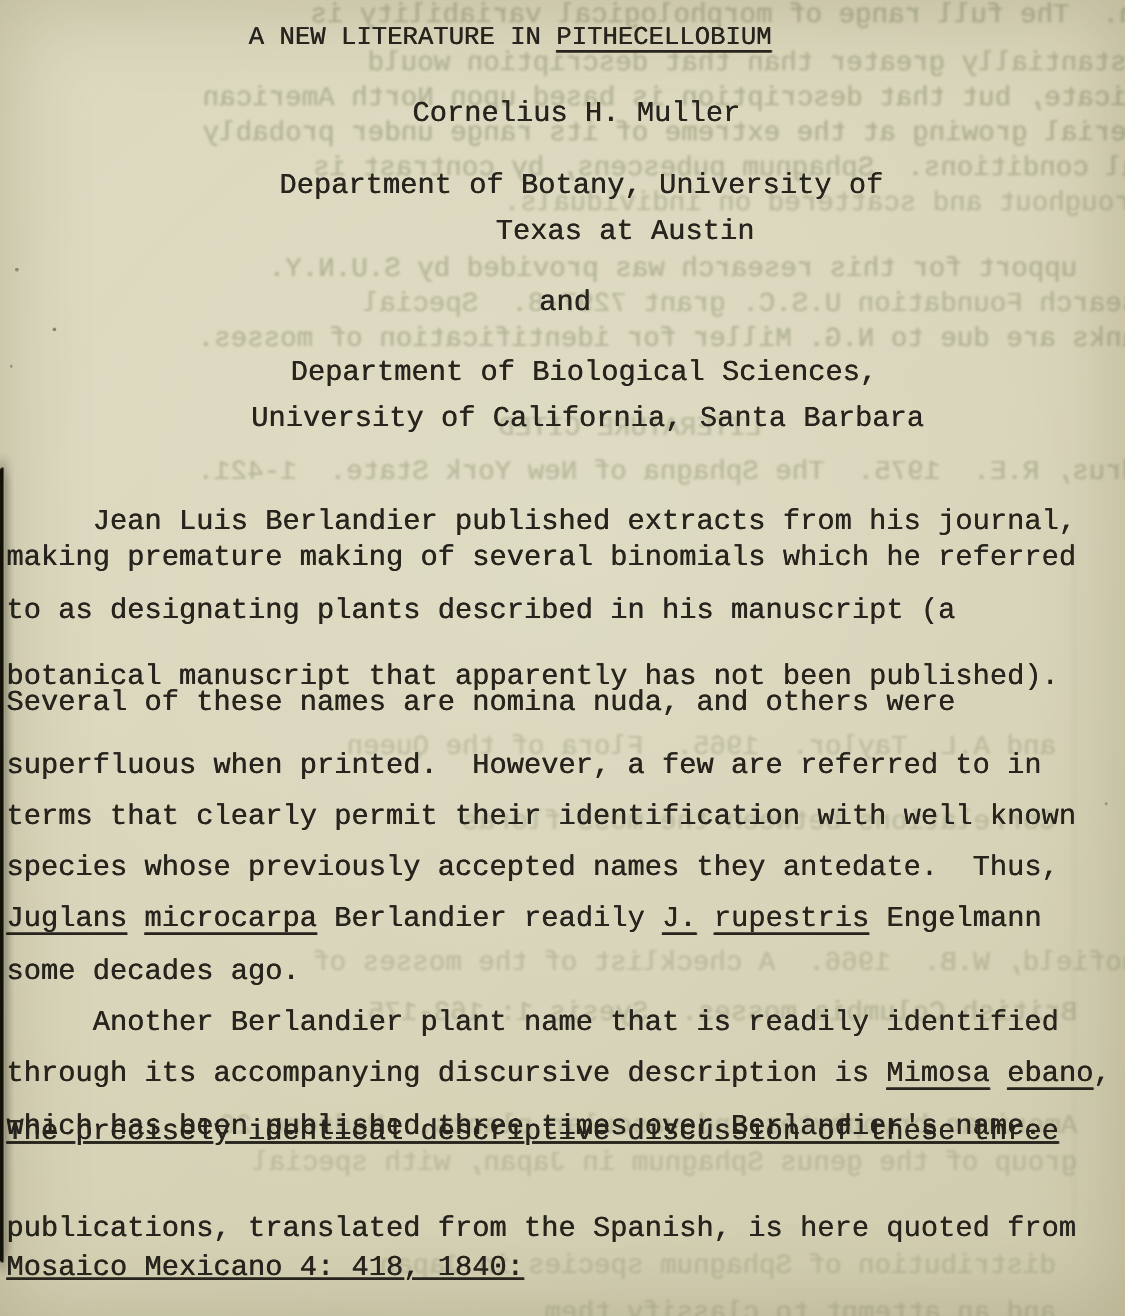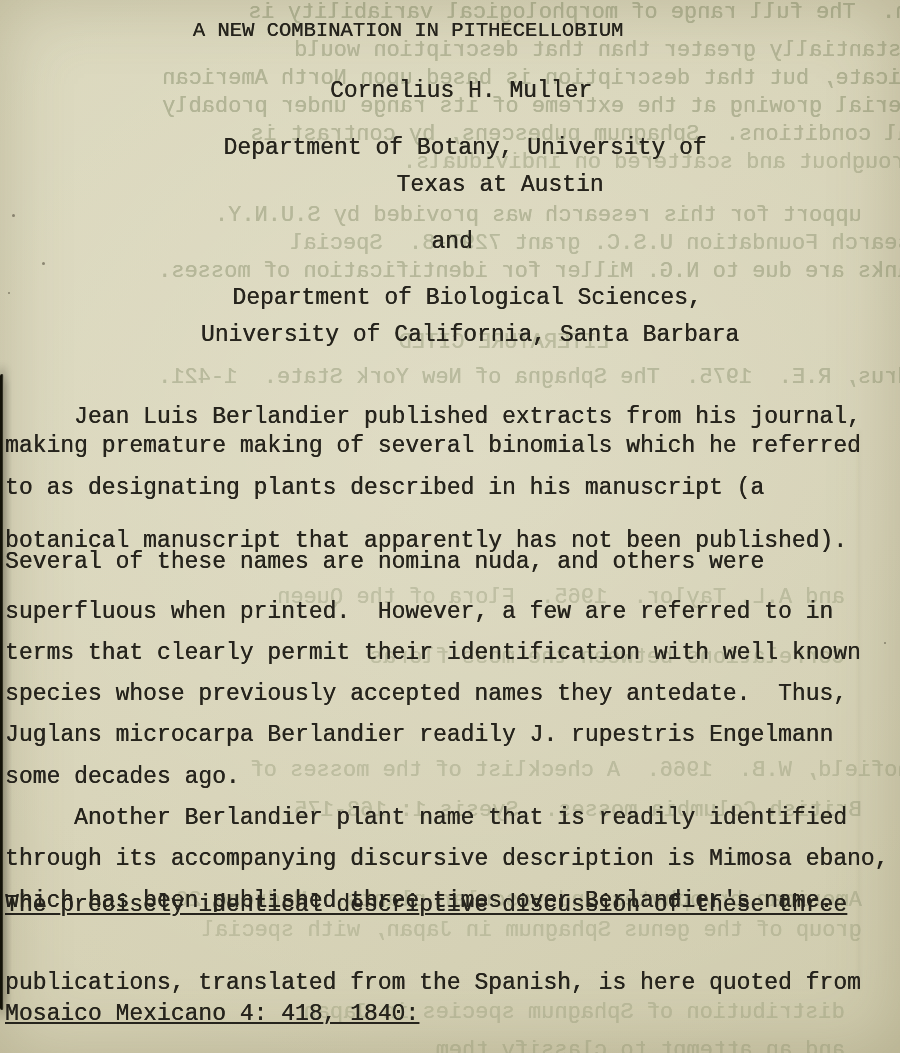--- a/index.html
+++ b/index.html
@@ -14,21 +14,21 @@
     box-shadow: inset 0 0 70px rgba(110,100,60,0.28);
     font-family:"Liberation Mono","DejaVu Sans Mono",monospace;
     color:#26241d;
   }
   .tline{
     position:absolute;left:0;width:900px;text-align:center;
     white-space:pre;font-size:23px;line-height:26px;
     text-shadow:0.35px 0 0.2px currentColor;
   }
   .title{font-size:20.5px;}
-  .u{text-decoration-thickness:2px;text-underline-offset:5px;}
+  .u{text-decoration:underline;text-decoration-thickness:2px;text-underline-offset:5px;}
   .bline{
     position:absolute;left:5px;white-space:pre;
     font-size:23px;line-height:26px;
     text-shadow:0.35px 0 0.2px currentColor;
   }
   #ghost-layer{
     position:absolute;inset:0;transform:scaleX(-1);
     pointer-events:none;
   }
   .gline{
@@ -67,21 +67,21 @@
       <div class="gline" style="top: 585px; left: 55px; opacity: 0.22;">and A.L. Taylor.  1965.  Flora of the Queen</div>
       <div class="gline" style="top: 645px; left: 55px; opacity: 0.22;">Correlations between the moss floras</div>
       <div class="gline" style="top: 758px; left: -24px; opacity: 0.22;">chofield, W.B.  1966.  A checklist of the mosses of</div>
       <div class="gline" style="top: 798px; left: 38px; opacity: 0.24;">British Columbia mosses.  Syesis 1: 163-175.</div>
       <div class="gline" style="top: 888px; left: 38px; opacity: 0.22;">American bryophytes and vascular plants.  Madrono 20</div>
       <div class="gline" style="top: 918px; left: 38px; opacity: 0.2;">group of the genus Sphagnum in Japan, with special</div>
       <div class="gline" style="top: 1000px; left: 55px; opacity: 0.2;">distribution of Sphagnum species in Japan</div>
       <div class="gline" style="top: 1038px; left: 55px; opacity: 0.2;">and an attempt to classify them</div>
     </div>
 
-  <div class="tline title" id="doc-title" style="top: 18px; transform: translateX(-42px);"><span>A NEW COMBINATION IN </span><span class="u">PITHECELLOBIUM</span></div>
+  <div class="tline title" id="doc-title" style="top: 18px; transform: translateX(-42px);"><span>A NEW LITERATURE IN </span><span class="u">PITHECELLOBIUM</span></div>
   <div id="header-lines">
       <div class="tline" style="top: 78px; transform: translateX(11px);">Cornelius H. Muller</div>
       <div class="tline" style="top: 135px; transform: translateX(15px);">Department of Botany, University of</div>
       <div class="tline" style="top: 172px; transform: translateX(50px);">Texas at Austin</div>
       <div class="tline" style="top: 229px; transform: translateX(2px);">and</div>
       <div class="tline" style="top: 285px; transform: translateX(17px);">Department of Biological Sciences,</div>
       <div class="tline" style="top: 322px; transform: translateX(20px);">University of California, Santa Barbara</div>
     </div>
   <div id="body-lines">
       <div class="bline" style="top: 392px; margin-top: 12px;"><span>     Jean Luis Berlandier published extracts from his journal,</span></div>

